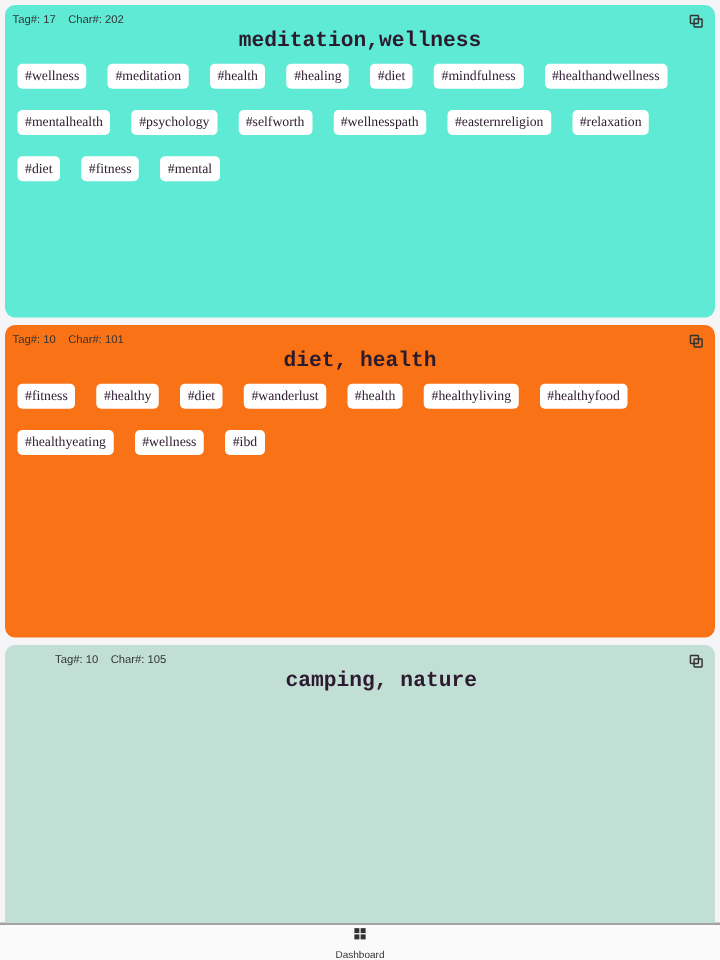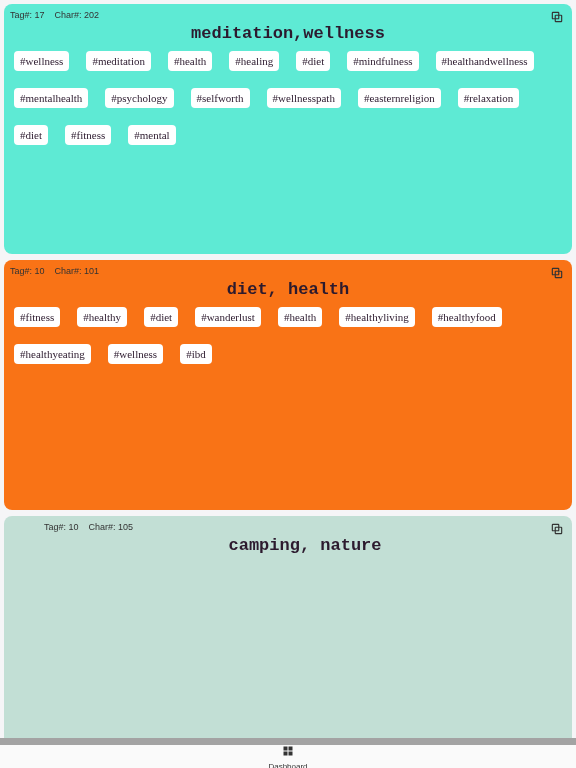--- a/index.html
+++ b/index.html
@@ -68,21 +68,21 @@
   color: #2c1a2e;
   font-family: Georgia, serif;
 }
 .bottom-nav {
   position: absolute;
   bottom: 0;
   left: 0;
   right: 0;
   height: 30px;
   background: #fafafa;
-  border-top: 7px solid #a3a3a3;
+  border-top: 2px solid #a3a3a3;
   display: flex;
 }
 .nav-item {
   flex: 1;
   display: flex;
   flex-direction: column;
   align-items: center;
   justify-content: center;
   cursor: pointer;
   gap: 1px;

